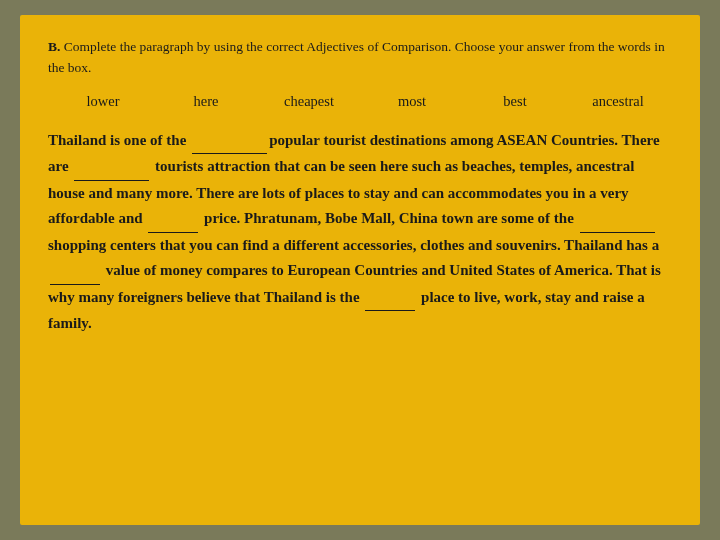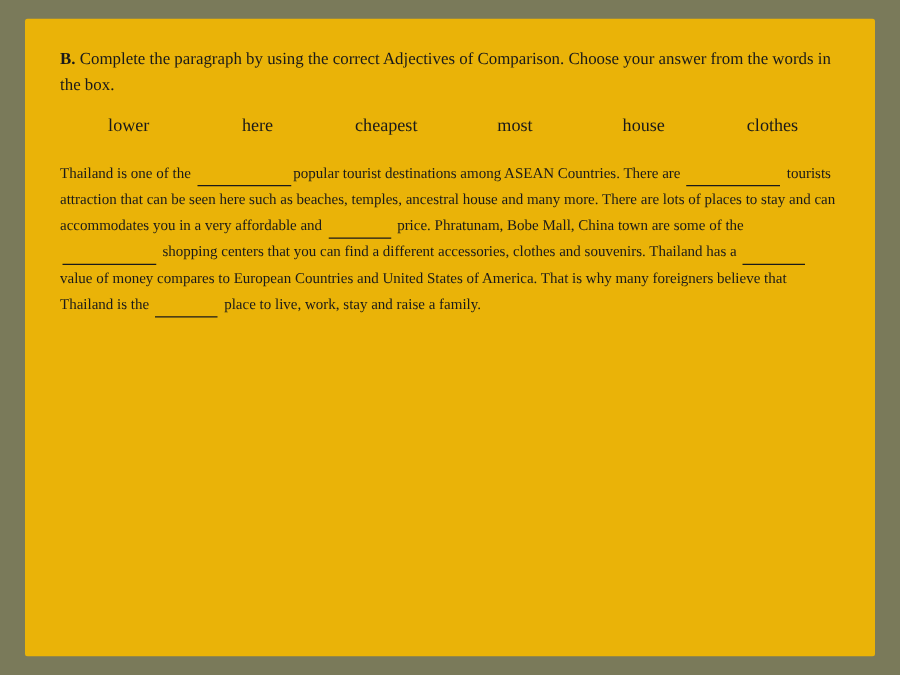--- a/index.html
+++ b/index.html
@@ -49,23 +49,24 @@
 
     .word-item {
       font-size: 14.5px;
       color: #1a1a1a;
       font-weight: normal;
       min-width: 90px;
       text-align: center;
     }
 
     .paragraph {
-      font-size: 12px;
+      font-size: 15px;
       line-height: 1.7;
       color: #1a1a1a;
+      font-weight: bold;
     }
 
     .blank {
       display: inline-block;
       border-bottom: 1.5px solid #1a1a1a;
       min-width: 60px;
       margin: 0 2px;
     }
 
     .blank-long {
@@ -84,21 +85,21 @@
   <div class="instruction">
     <strong>B.</strong>
     <span>Complete the paragraph by using the correct Adjectives of Comparison. Choose   your answer from the words in the box.</span>
   </div>
 
   <div class="word-box">
     <span class="word-item">lower</span>
     <span class="word-item">here</span>
     <span class="word-item">cheapest</span>
     <span class="word-item">most</span>
-    <span class="word-item">house</span>
-    <span class="word-item">clothes</span>
+    <span class="word-item">best</span>
+    <span class="word-item">ancestral</span>
   </div>
 
   <div class="paragraph">
     <span>Thailand is one of the </span><span class="blank blank-long">&nbsp;&nbsp;&nbsp;&nbsp;&nbsp;&nbsp;&nbsp;&nbsp;</span><span>popular tourist destinations among ASEAN Countries. There are </span><span class="blank blank-long">&nbsp;&nbsp;&nbsp;&nbsp;&nbsp;&nbsp;&nbsp;&nbsp;</span><span> tourists attraction that can be seen here such as beaches, temples, ancestral house and many more. There are lots of places to stay and can accommodates you in a very affordable and </span><span class="blank blank-short">&nbsp;&nbsp;&nbsp;&nbsp;&nbsp;&nbsp;&nbsp;</span><span> price. Phratunam, Bobe Mall, China town are some of the </span><span class="blank blank-long">&nbsp;&nbsp;&nbsp;&nbsp;&nbsp;&nbsp;&nbsp;&nbsp;</span><span> shopping centers that you can find a different accessories, clothes and souvenirs. Thailand has a </span><span class="blank blank-short">&nbsp;&nbsp;&nbsp;&nbsp;&nbsp;&nbsp;&nbsp;</span><span> value of money compares to European Countries and United States of America. That is why many foreigners believe that Thailand is the </span><span class="blank blank-short">&nbsp;&nbsp;&nbsp;&nbsp;&nbsp;&nbsp;&nbsp;</span><span> place to live, work, stay and raise a family.</span>
   </div>
 
 </div>
 
 </body></html>

